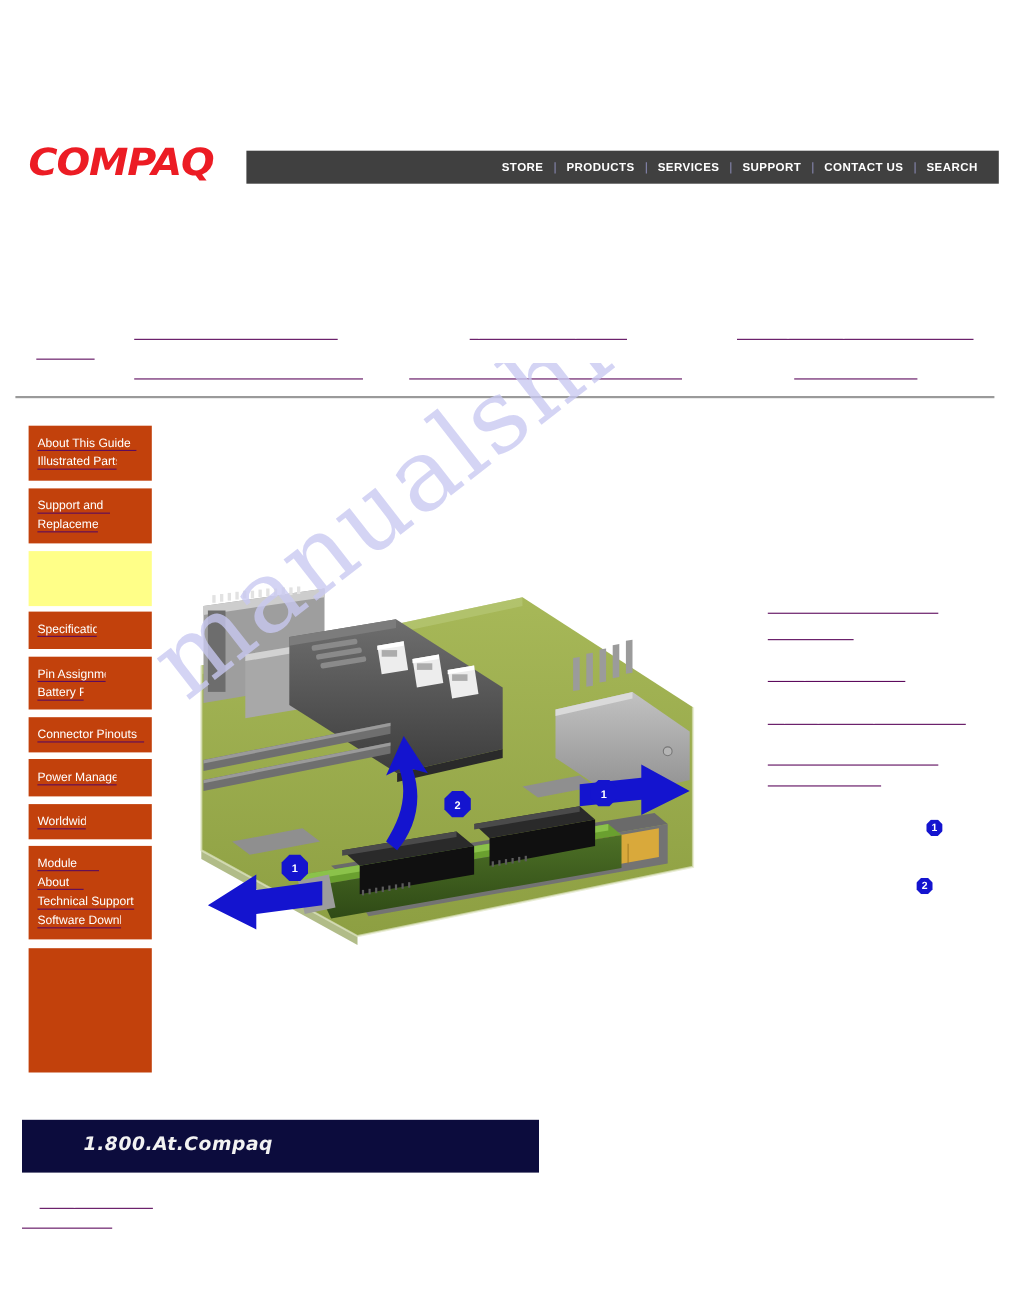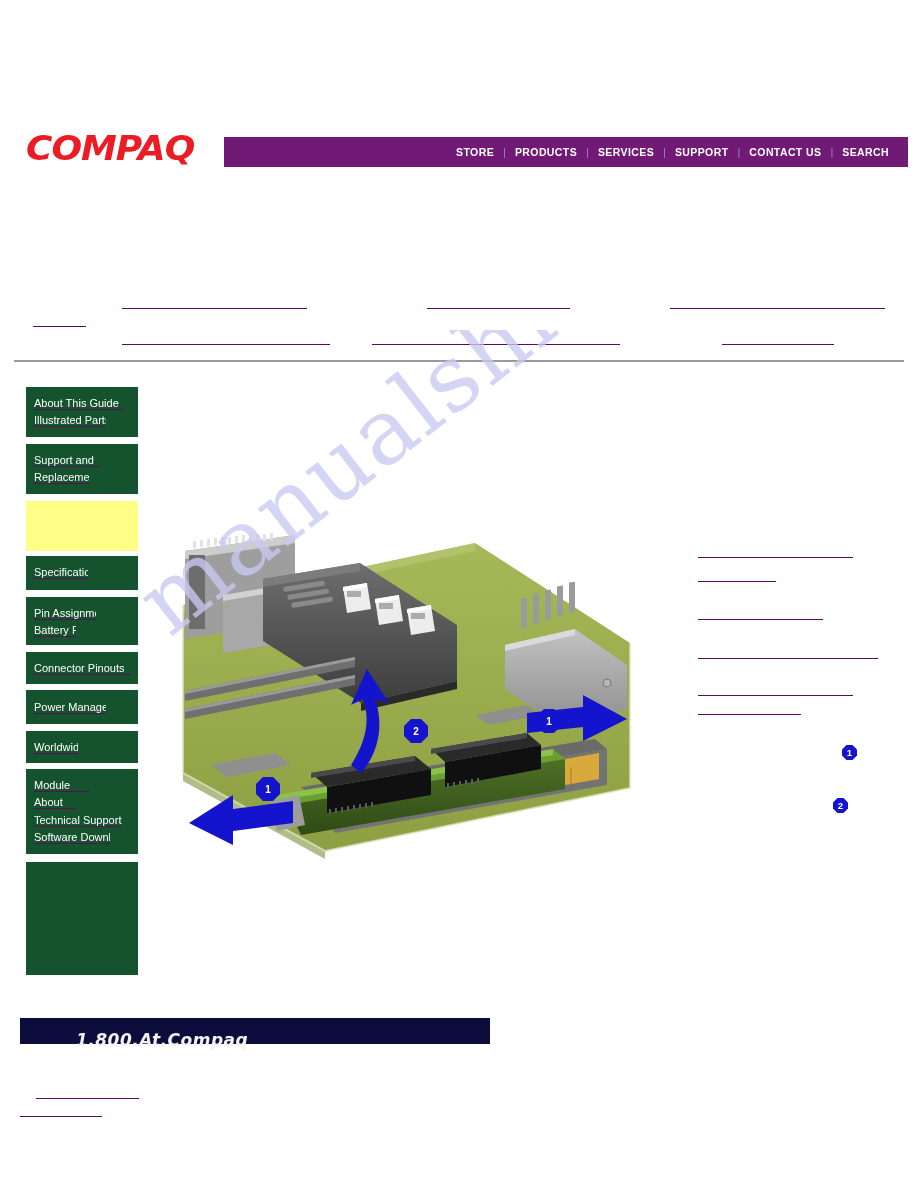--- a/index.html
+++ b/index.html
@@ -32,21 +32,21 @@
     position:absolute;left:26px;top:128px;
     font-family:"DejaVu Sans", sans-serif;
     font-size:34px;font-weight:700;font-style:italic;
     letter-spacing:-1px;
     color:#ec1c24;
     transform:scaleX(1.06);transform-origin:left center;
     user-select:none;
   }
   .navbar{
     position:absolute;left:224px;top:137px;width:684px;height:30px;
-    background:#701a75;
+    background:#404040;
   }
   .navbar-notch{
     position:absolute;left:224px;top:133px;width:162px;height:6px;
     background:#ffffff;
   }
   .navlinks{
     position:absolute;right:10px;top:0;height:30px;
     display:flex;align-items:center;gap:0;
   }
   .navlinks a{
@@ -72,21 +72,21 @@
 
   
   .hrule{
     position:absolute;left:14px;top:360px;width:890px;height:2px;
     background:#9a9a9a;
   }
 
   
   .sidebox{
     position:absolute;left:26px;width:112px;
-    background:#14532d;
+    background:#c2410c;
   }
   .sidebox .ilink{position:absolute;left:8px;}
 
   
   .sidebox.hl{background:#ffff88;}
 
   
   .illus{
     position:absolute;left:175px;top:533px;width:466px;height:337px;
     z-index:3;
@@ -104,21 +104,21 @@
     color:#ffffff;
     font-size:9.5px;font-weight:700;
     display:flex;align-items:center;justify-content:center;
     clip-path:polygon(30% 0,70% 0,100% 30%,100% 70%,70% 100%,30% 100%,0 70%,0 30%);
     font-family:"Liberation Sans", sans-serif;
     line-height:1;
   }
 
   
   .footbanner{
-    position:absolute;left:20px;top:1018px;width:470px;height:26px;
+    position:absolute;left:20px;top:1018px;width:470px;height:48px;
     background:#0c0c3d;
   }
   .footbanner-notch{
     position:absolute;left:20px;top:1014px;width:176px;height:5px;
     background:#ffffff;
   }
   .footbanner span{
     position:absolute;left:56px;top:12px;
     color:#f2f2f2;
     font-size:17px;font-style:italic;font-weight:700;

